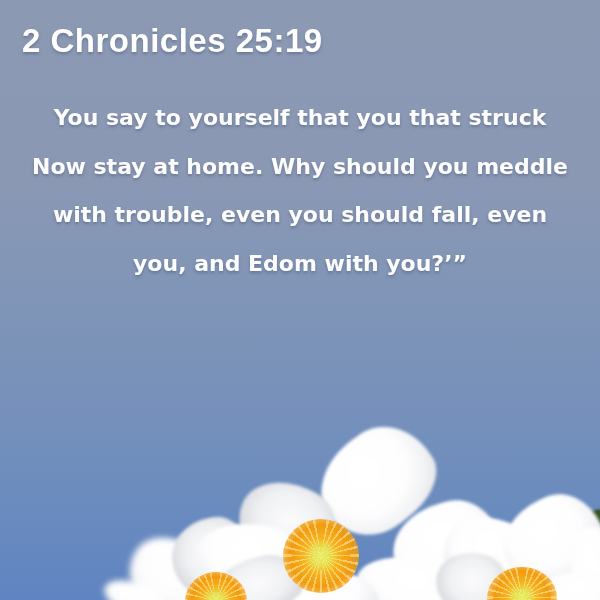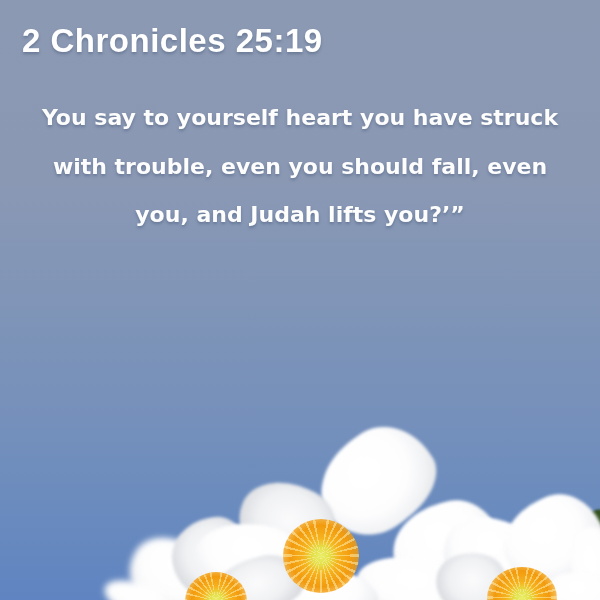--- a/index.html
+++ b/index.html
@@ -86,23 +86,24 @@
   }
 </style>
 </head>
 <body>
 
 <div class="card">
 
   <div class="reference">2 Chronicles 25:19</div>
 
   <div class="verse">
-    <div class="line">You say to yourself heart you have struck</div>
+    <div class="line">You say to yourself that you that struck</div>
+    <div class="line">Now stay at home. Why should you meddle</div>
     <div class="line">with trouble, even you should fall, even</div>
-    <div class="line">you, and Judah lifts you?’”</div>
+    <div class="line">you, and Edom with you?’”</div>
   </div>
 
   <div class="leaf" style="left:540px; top:528px; width:62px; height:44px; transform:rotate(-15deg);"></div>
   <div class="leaf" style="left:583px; top:510px; width:32px; height:36px; transform:rotate(20deg);"></div>
   <div class="leaf" style="left:416px; top:580px; width:40px; height:30px; transform:rotate(30deg);"></div>
   <div class="leaf" style="left:553px; top:560px; width:40px; height:26px; transform:rotate(-30deg);"></div>
 
   <div>
     <div class="petal soft" style="left:128px; top:540px; width:88px; height:72px; transform:rotate(35deg);"></div>
     <div class="petal shaded" style="left:172px; top:518px; width:80px; height:78px; transform:rotate(-10deg);"></div>

